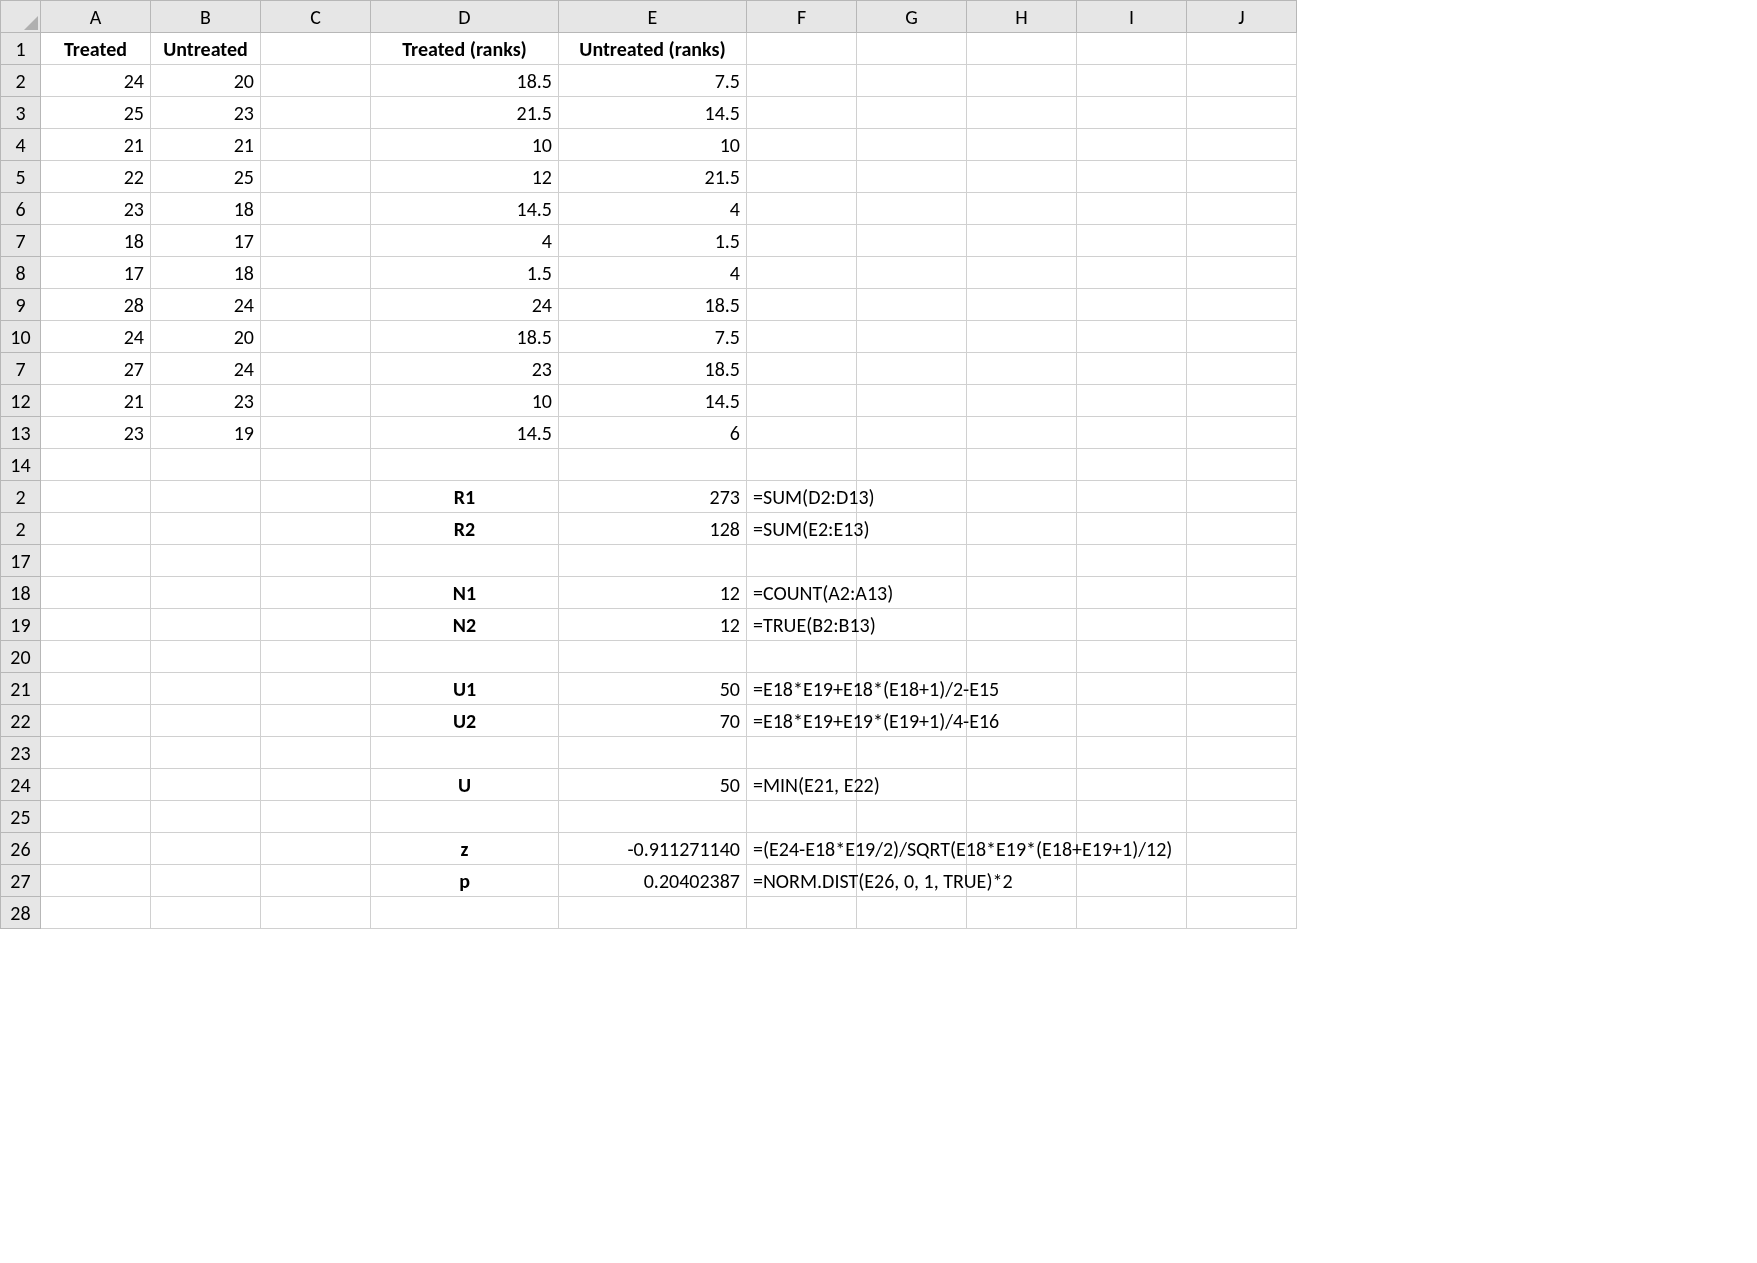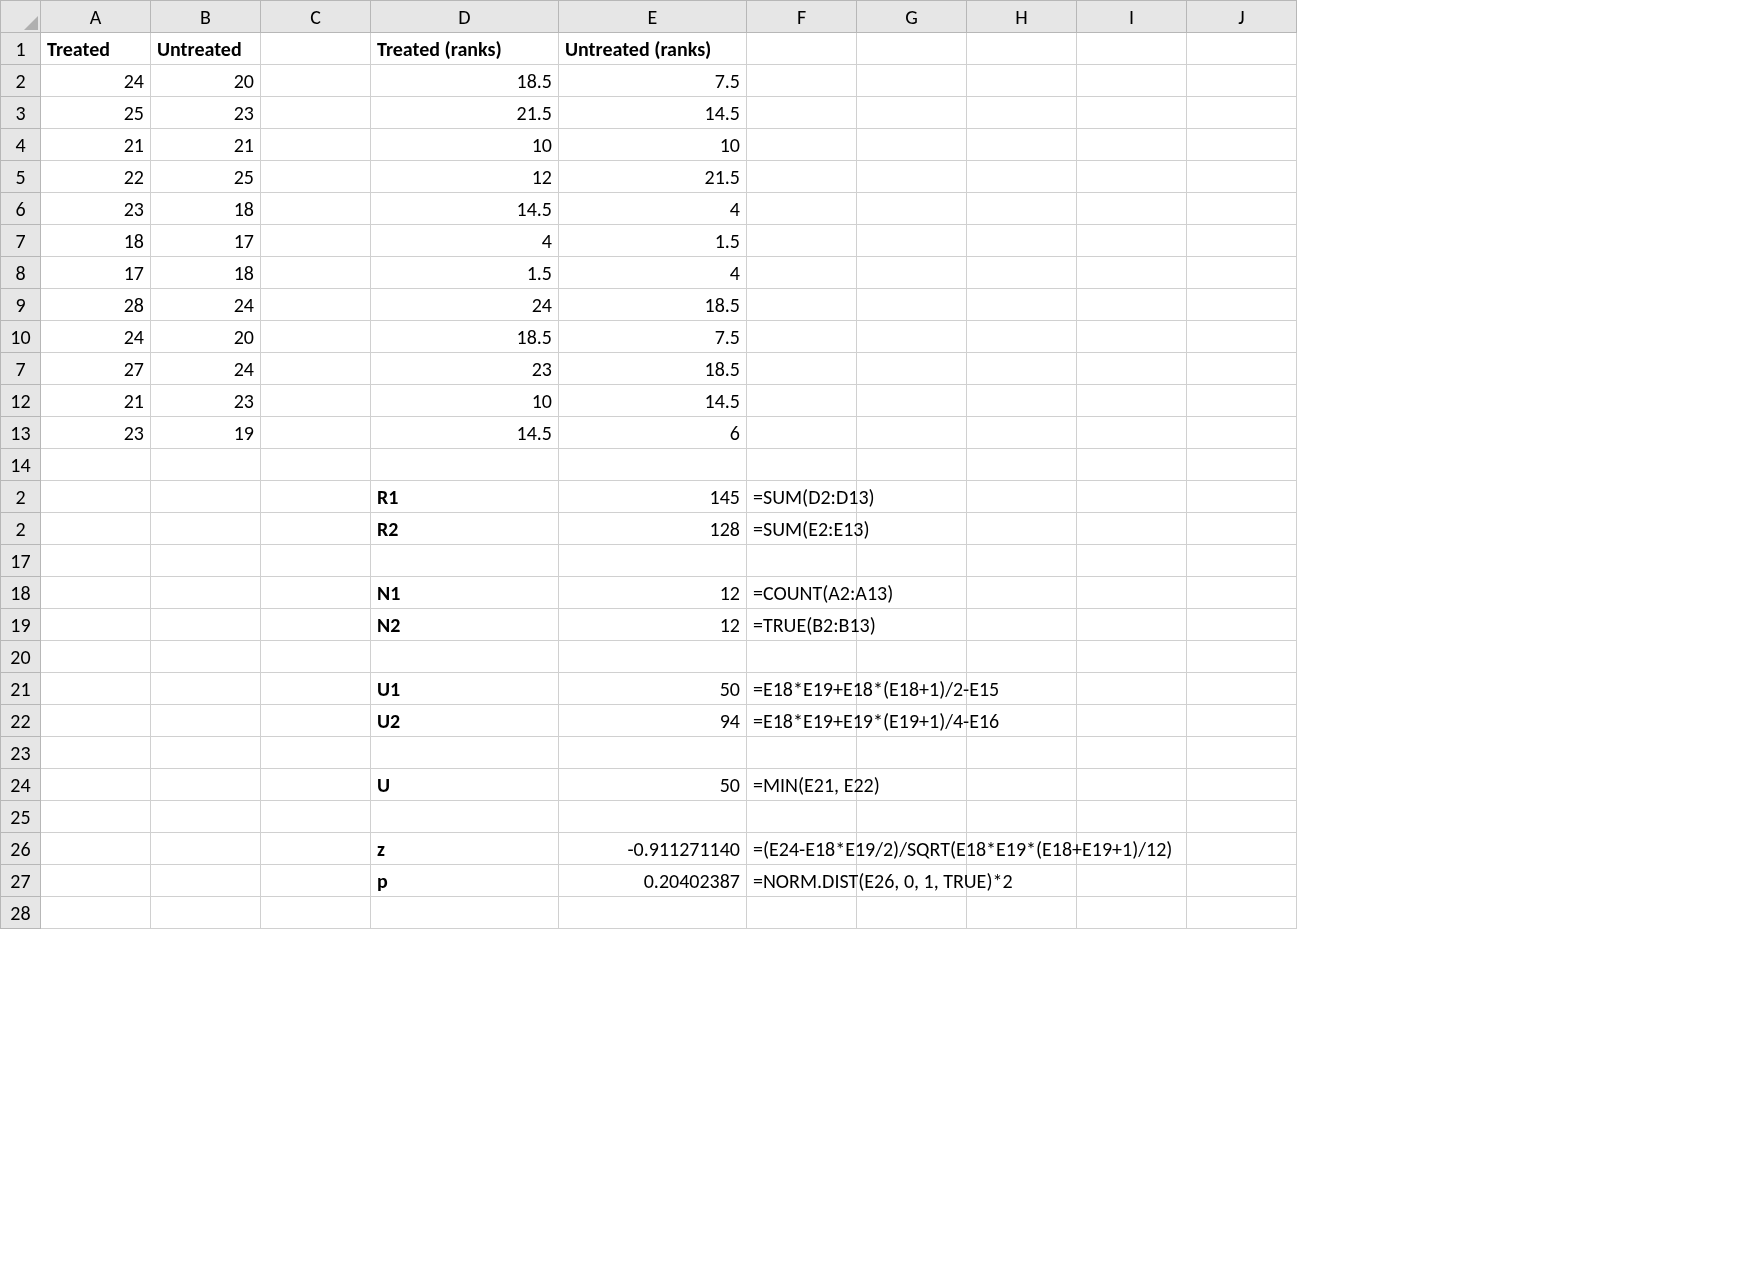--- a/index.html
+++ b/index.html
@@ -52,21 +52,21 @@
   }
   .corner svg {
     position: absolute;
     right: 2px;
     bottom: 2px;
   }
   .cell {
     background: #ffffff;
     text-align: right;
   }
-  .cell.textleft { text-align: left; }
+  .cell.textleft { text-align: center; }
   .cell.bold { font-weight: 700; }
   
   .cell.flow {
     overflow: visible;
     z-index: 1;
   }
 </style>
 </head>
 <body>
 
@@ -238,21 +238,21 @@
     <div class="cell"></div>
     <div class="cell"></div>
     <div class="cell"></div>
     <div class="cell"></div>
     <div class="cell"></div>
     <div class="rowhdr">2</div>
     <div class="cell"></div>
     <div class="cell"></div>
     <div class="cell"></div>
     <div class="cell textleft bold">R1</div>
-    <div class="cell">145</div>
+    <div class="cell">273</div>
     <div class="cell textleft flow">=SUM(D2:D13)</div>
     <div class="cell"></div>
     <div class="cell"></div>
     <div class="cell"></div>
     <div class="cell"></div>
     <div class="rowhdr">2</div>
     <div class="cell"></div>
     <div class="cell"></div>
     <div class="cell"></div>
     <div class="cell textleft bold">R2</div>
@@ -315,21 +315,21 @@
     <div class="cell textleft flow">=E18*E19+E18*(E18+1)/2-E15</div>
     <div class="cell"></div>
     <div class="cell"></div>
     <div class="cell"></div>
     <div class="cell"></div>
     <div class="rowhdr">22</div>
     <div class="cell"></div>
     <div class="cell"></div>
     <div class="cell"></div>
     <div class="cell textleft bold">U2</div>
-    <div class="cell">94</div>
+    <div class="cell">70</div>
     <div class="cell textleft flow">=E18*E19+E19*(E19+1)/4-E16</div>
     <div class="cell"></div>
     <div class="cell"></div>
     <div class="cell"></div>
     <div class="cell"></div>
     <div class="rowhdr">23</div>
     <div class="cell"></div>
     <div class="cell"></div>
     <div class="cell"></div>
     <div class="cell"></div>

